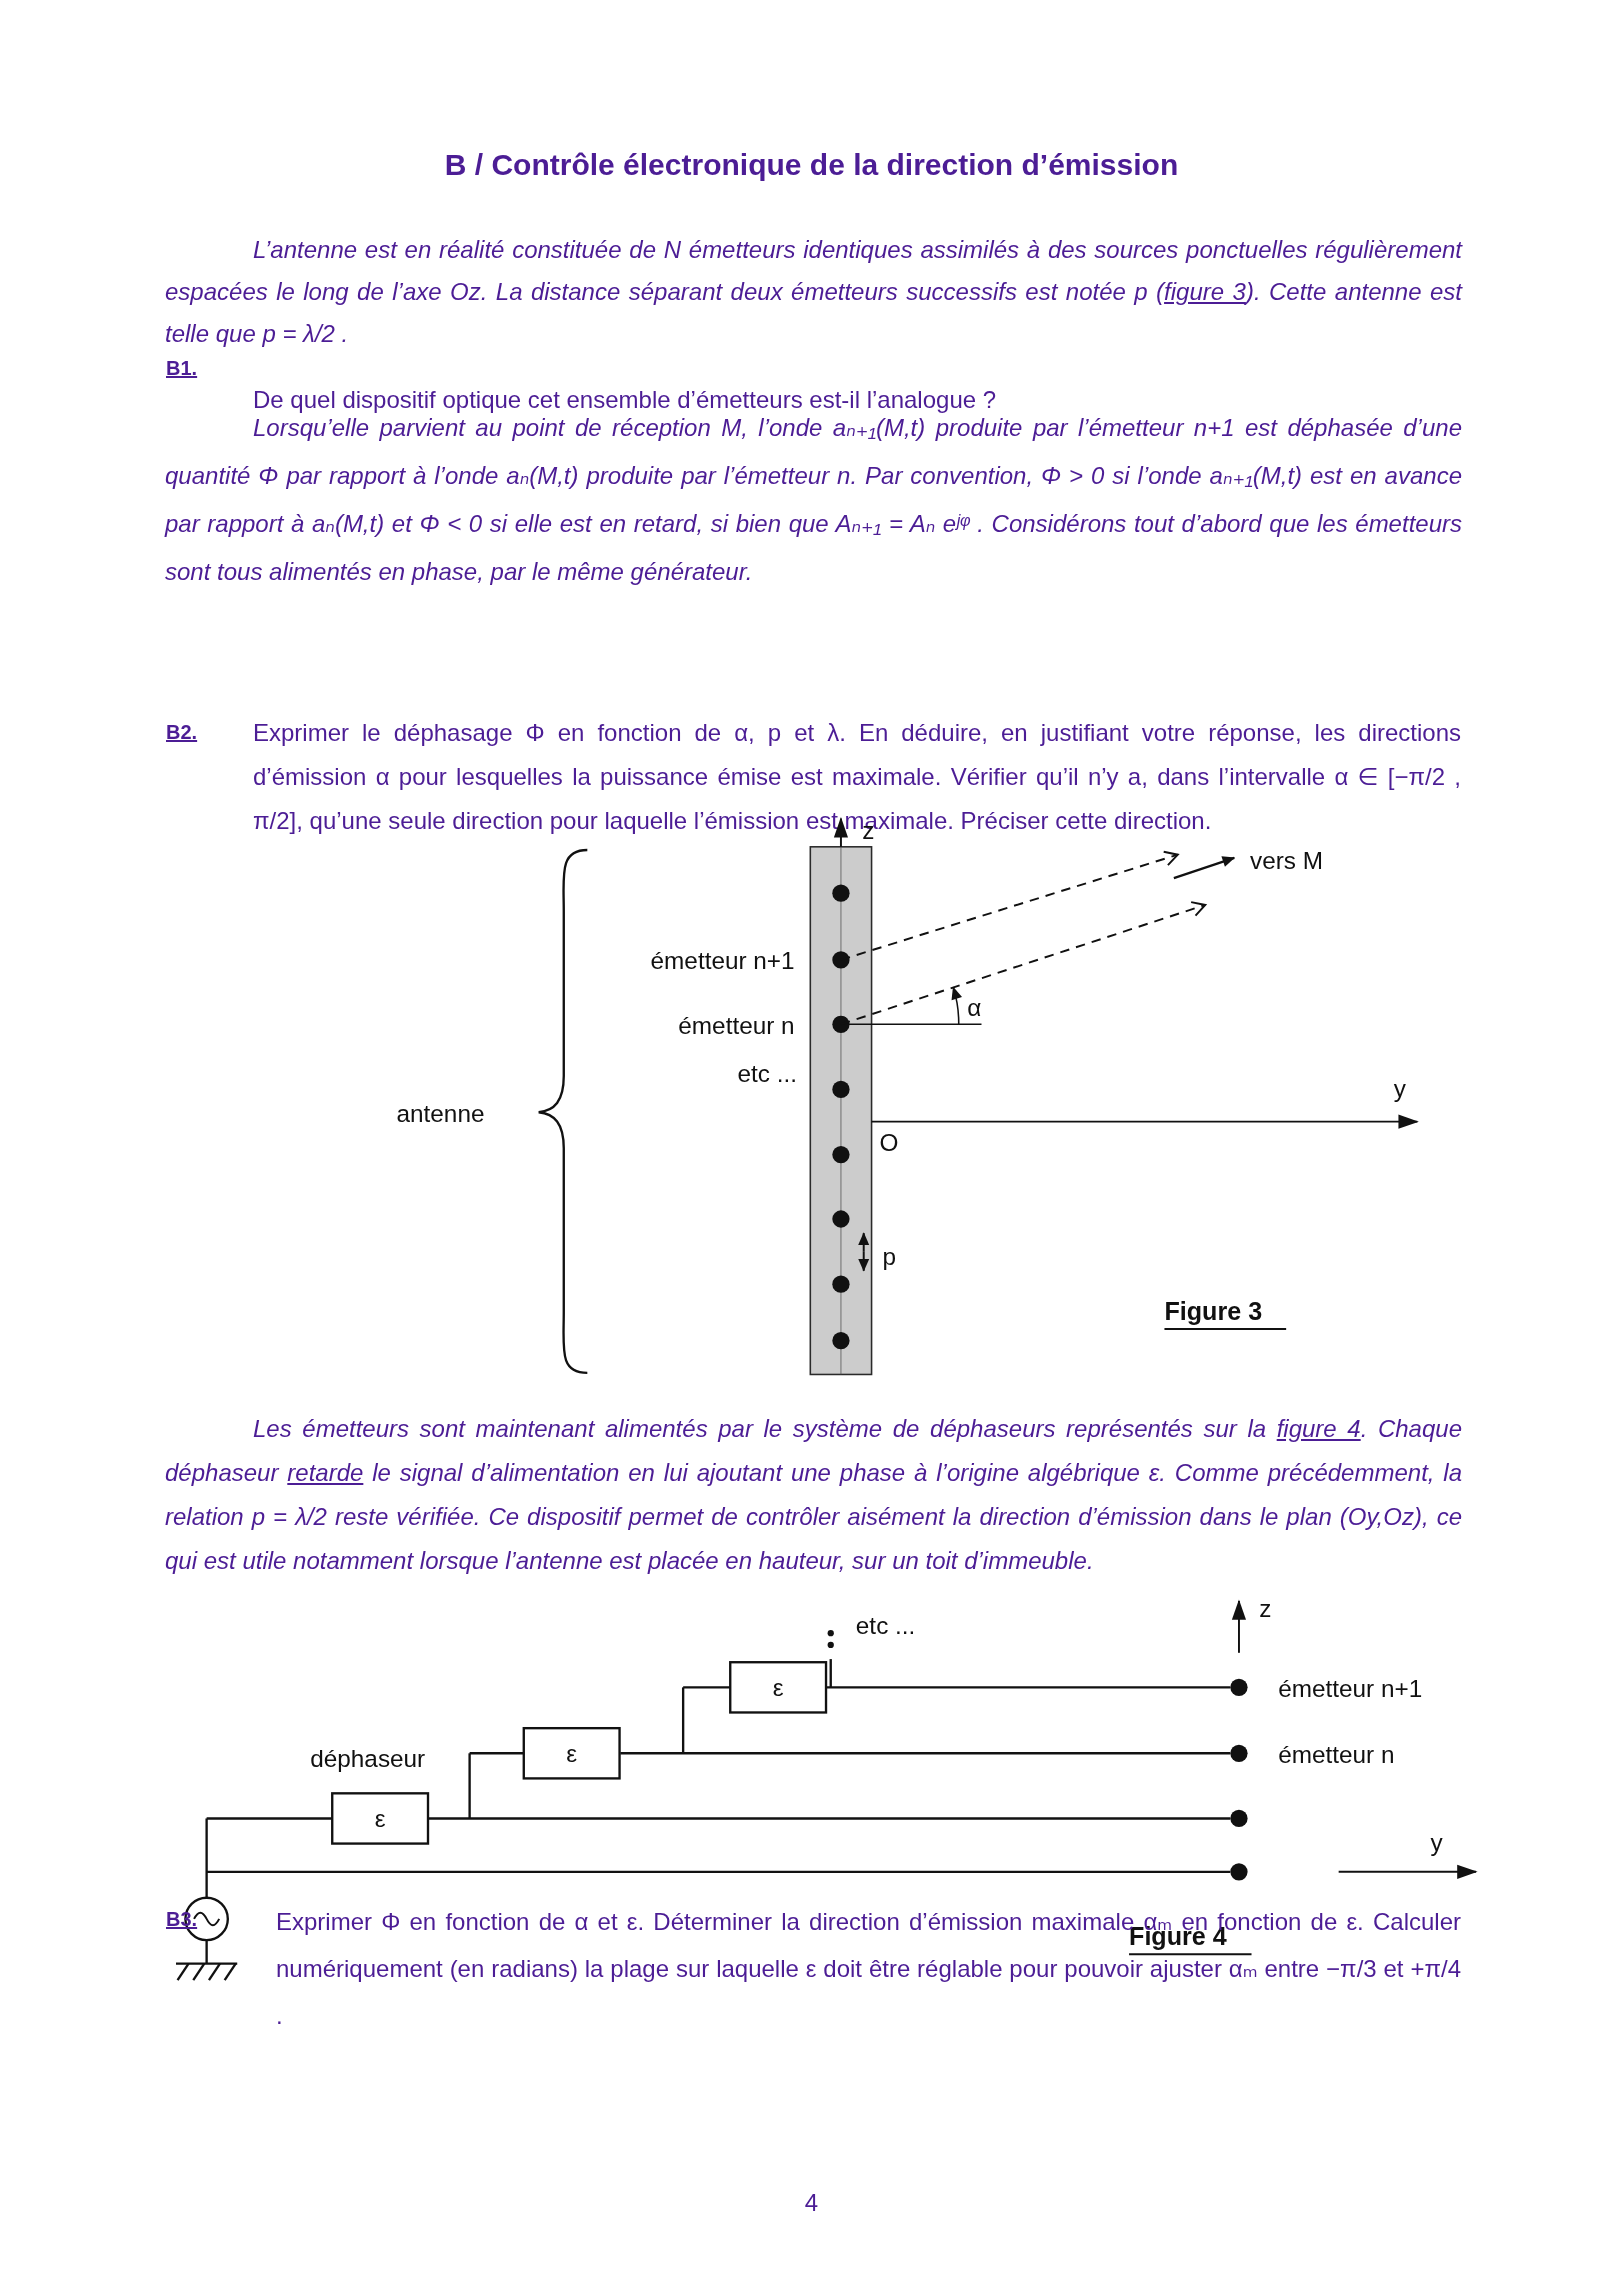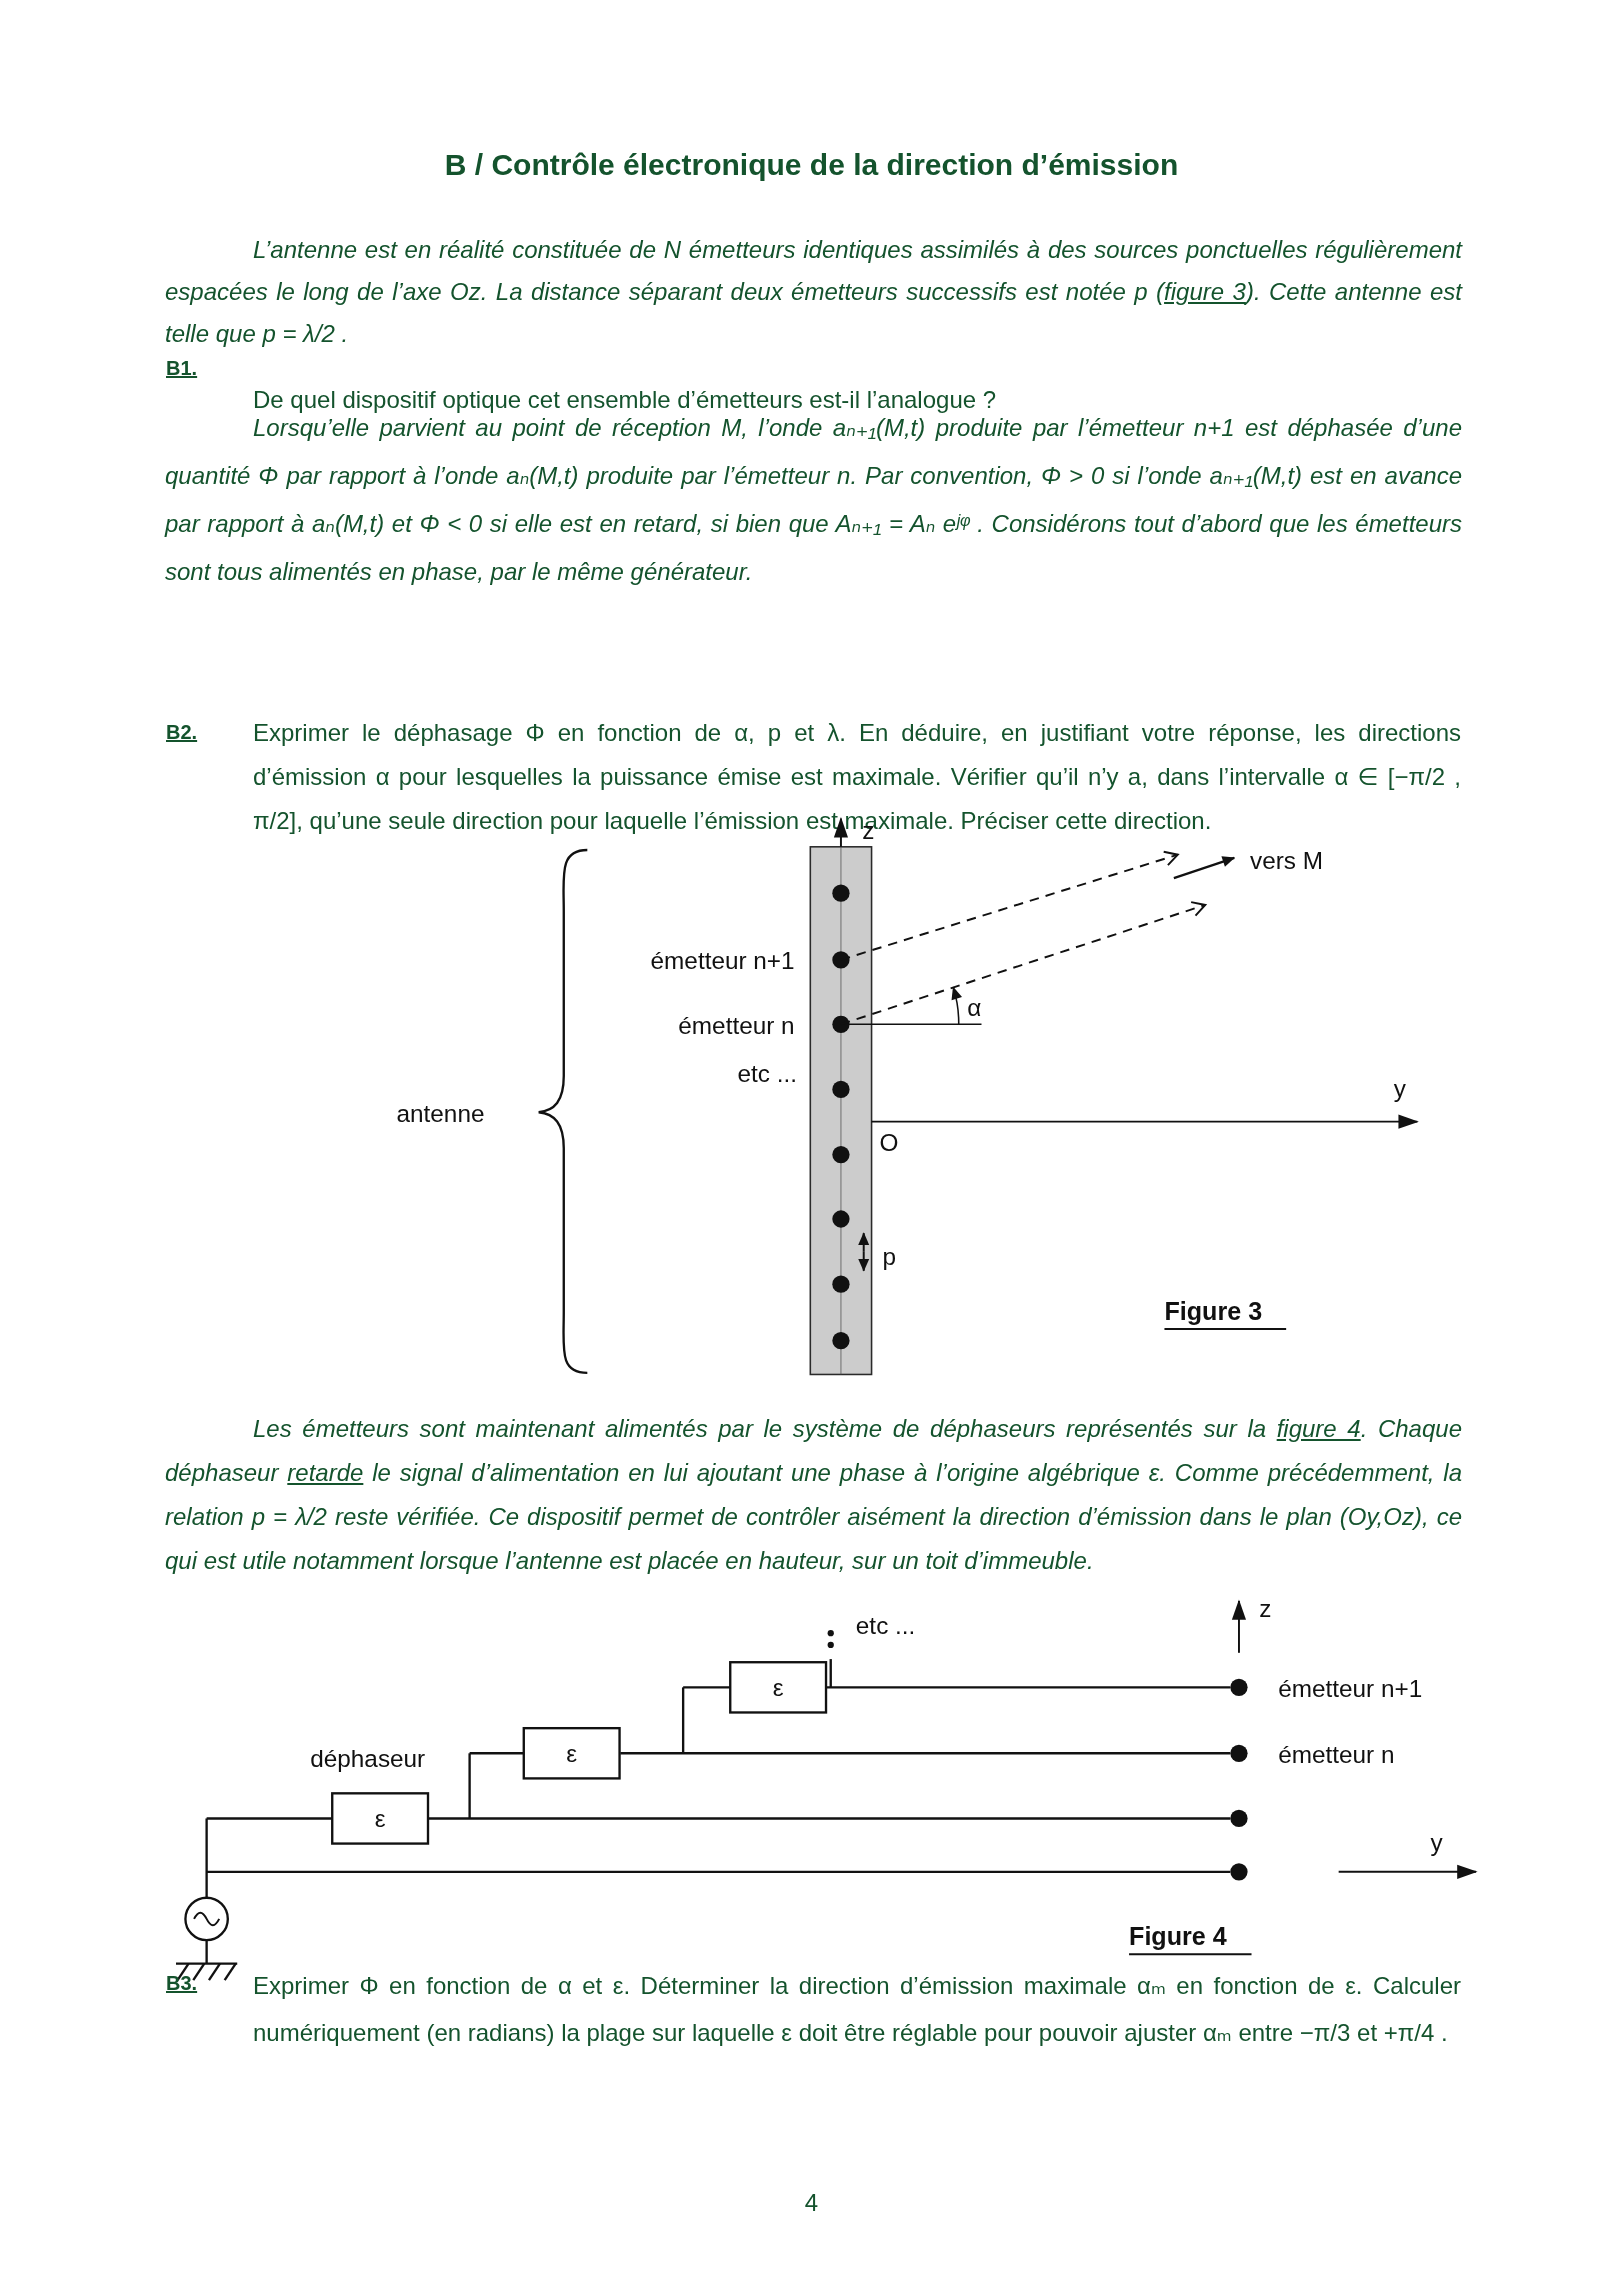--- a/index.html
+++ b/index.html
@@ -1,19 +1,19 @@
 <!DOCTYPE html>
 <html style="font-size:12.6px"><head>
 <meta charset="utf-8">
 <style>
   * { margin:0; padding:0; box-sizing:border-box; }
   html,body { background:#ffffff; }
   .page {
     position:relative; width:1623px; height:2217px; background:#ffffff;
-    font-family:"Liberation Sans","DejaVu Sans",sans-serif; color:#14532d;
+    font-family:"Liberation Sans","DejaVu Sans",sans-serif; color:#4c1d95;
     overflow:hidden;
   }
   .title {
     position:absolute; top:148px; left:0; width:100%;
     text-align:center; font-size:30px; font-weight:bold;
   }
   .para {
     position:absolute; left:165px; width:1297px;
     font-size:24px; text-align:justify;
   }
@@ -22,21 +22,21 @@
   #p2 { top:404px; line-height:48px; text-indent:88px; }
   #p3 { top:1407px; line-height:44px; text-indent:88px; }
   .question { position:absolute; left:166px; width:1295px; display:flex; align-items:flex-start; }
   .qlabel {
     flex:0 0 87px; width:87px; font-weight:bold; text-decoration:underline;
     font-size:20px; line-height:42px;
   }
   .qtext { flex:1; font-size:24px; text-align:justify; }
   #b1 { top:347px; }  #b1 .qtext { line-height:42px;margin-top:32px; }
   #b2 { top:677px;margin-top:34px; }  #b2 .qtext { line-height:44px; }
-  #b3 { top:1962px; } #b3 .qtext { line-height:47px; }
+  #b3 { top:1898px;gap:23px; } #b3 .qtext { line-height:47px; }
   .u { text-decoration:underline; }
   .figure { position:absolute; left:0; }
   #fig3 { top:809px; }
   #fig4 { top:1590px; }
   svg text { font-family:"Liberation Sans","DejaVu Sans",sans-serif; font-size:31px; fill:#111; }
   svg text.cap { font-weight:bold; font-size:32px; }
   .pageno { position:absolute; top:2189px; left:0; width:100%; text-align:center; font-size:24px; }
 </style>
 </head>
 <body>

